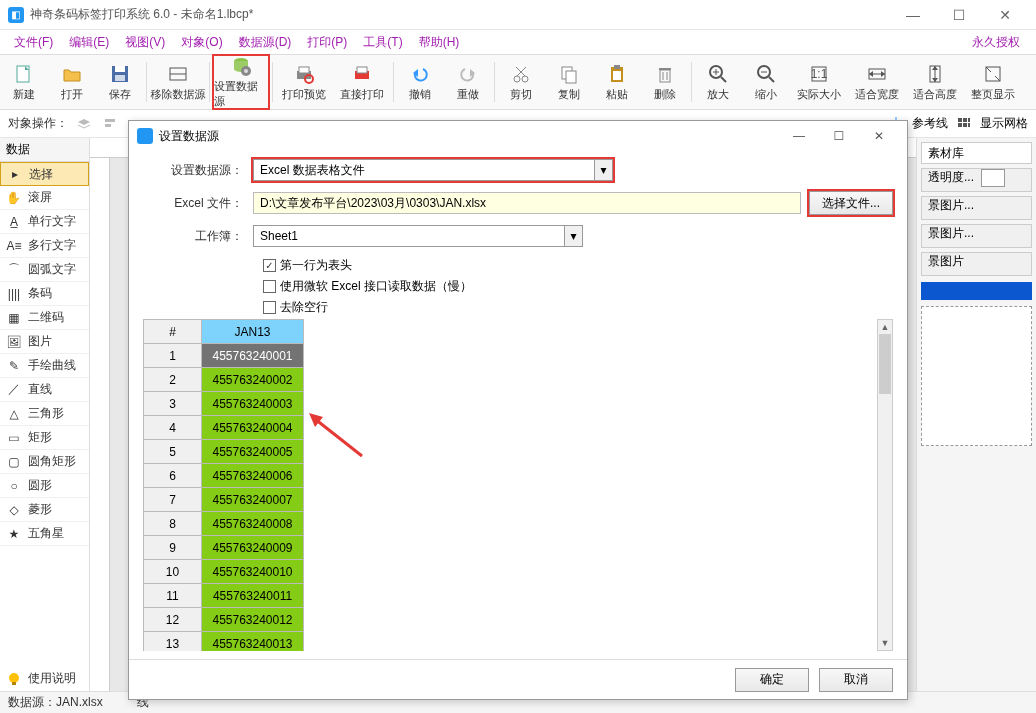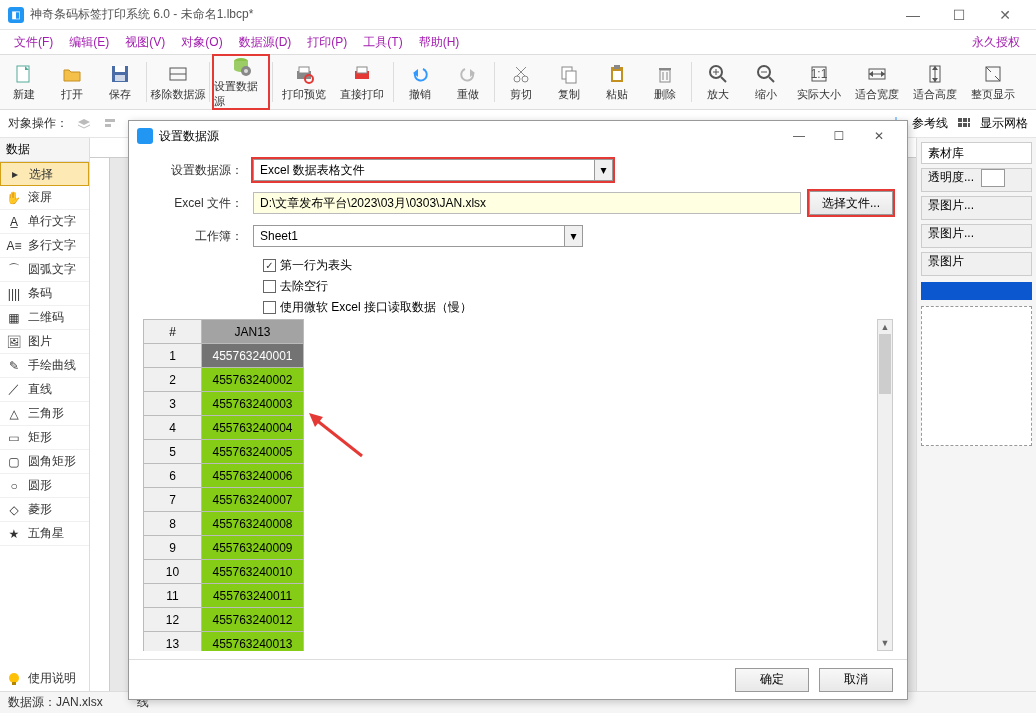--- a/index.html
+++ b/index.html
@@ -69,21 +69,21 @@
 .combo .arrow { position:absolute; right:0; top:0; bottom:0; width:18px; border-left:1px solid #999; display:flex; align-items:center; justify-content:center; background:#f0f0f0; }
 .pathfield { height:22px; border:1px solid #bbb; background:#ffffe1; display:flex; align-items:center; padding:0 6px; flex:1; }
 .btn { height:24px; min-width:74px; border:1px solid #999; background:linear-gradient(#f8f8f8,#e8e8e8); display:flex; align-items:center; justify-content:center; padding:0 12px; }
 .btn.hl { outline:2px solid #e53935; }
 .chkrow { display:flex; align-items:center; gap:4px; margin-bottom:4px; }
 .chk { width:13px; height:13px; border:1px solid #666; background:#fff; display:flex; align-items:center; justify-content:center; font-size:10px; color:#333; }
 
 .datatable-wrap { position:absolute; left:14px; right:24px; top:168px; bottom:8px; overflow:hidden; }
 .datatable { border-collapse:collapse; }
 .datatable th, .datatable td { border:1px solid #bbb; height:24px; padding:0; text-align:center; background:#84cc16; }
-.datatable th { background:#a3a3a3; font-weight:normal; }
+.datatable th { background:#7dd3fc; font-weight:normal; }
 .datatable .rownum { width:58px; background:#f0f0f0; }
 .datatable .valcell { width:102px; }
 .datatable tr.sel td.valcell { background:#737373; color:#fff; }
 .vscroll { position:absolute; right:14px; top:168px; bottom:8px; width:16px; background:#f0f0f0; border:1px solid #ccc; }
 .vscroll .thumb { position:absolute; left:1px; right:1px; top:14px; height:60px; background:#cdcdcd; }
 .vscroll .arr { position:absolute; left:0; right:0; height:14px; display:flex; align-items:center; justify-content:center; color:#666; font-size:9px; }
 
 .dlg-footer { height:40px; border-top:1px solid #ddd; display:flex; align-items:center; justify-content:flex-end; gap:10px; padding:0 14px; }
 
 
@@ -486,25 +486,25 @@
         </div>
       </div>
     </div>
     <div style="margin-left:120px">
       <div class="chkrow">
           <div class="chk">✓</div>
           <span>第一行为表头</span>
         </div>
       <div class="chkrow">
           <div class="chk"></div>
-          <span>去除空行</span>
+          <span>使用微软 Excel 接口读取数据（慢）</span>
         </div>
       <div class="chkrow">
           <div class="chk"></div>
-          <span>使用微软 Excel 接口读取数据（慢）</span>
+          <span>去除空行</span>
         </div>
     </div>
 
     <div class="datatable-wrap">
       <table class="datatable">
         <thead>
             <tr>
           <th class="rownum">#</th>
           <th class="valcell">JAN13</th>
         </tr>

